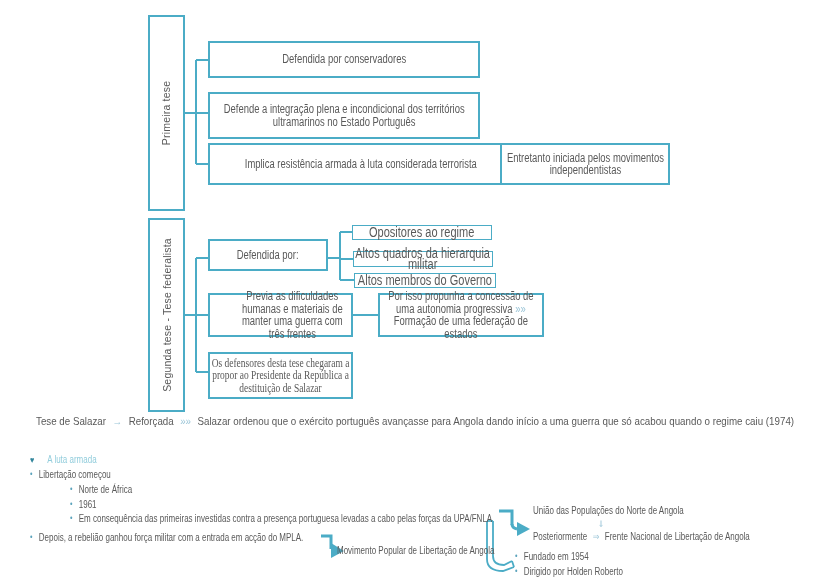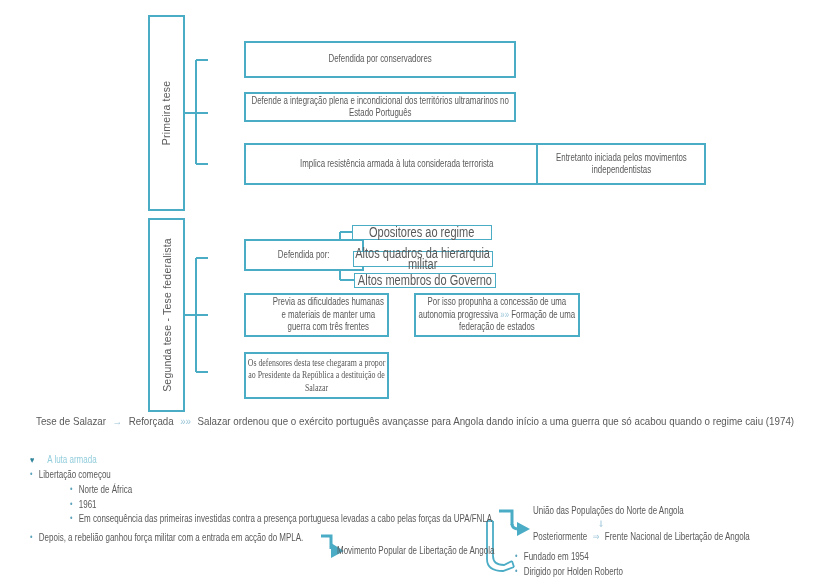--- a/index.html
+++ b/index.html
@@ -1,20 +1,20 @@
 <!DOCTYPE html>
 <html><head>
 <meta charset="utf-8">
 <style>
   html,body{margin:0;padding:0;background:#fff;}
   #canvas{position:relative;width:828px;height:586px;background:#fff;overflow:hidden;
           font-family:"Liberation Sans",sans-serif;color:#595959;}
   svg.overlay{position:absolute;left:0;top:0;pointer-events:none;}
   .box{position:absolute;box-sizing:border-box;border:2px solid #4BACC6;background:#fff;
-       display:flex;align-items:center;justify-content:center;font-size:10px;color:#595959;margin-left:36px;}
+       display:flex;align-items:center;justify-content:center;font-size:12px;color:#595959;}
   .inner{flex:0 0 auto;width:127%;transform:scaleX(0.787);text-align:center;line-height:12.5px;}
   .vlabel{position:absolute;box-sizing:border-box;border:2px solid #4BACC6;background:#fff;
           display:flex;align-items:center;justify-content:center;}
   .vlabel span{transform:rotate(-90deg);white-space:nowrap;font-size:10.5px;color:#595959;letter-spacing:.2px;}
   .smallbox{position:absolute;box-sizing:border-box;border:1.5px solid #4BACC6;background:#fff;
             display:flex;align-items:center;justify-content:center;font-size:14px;color:#595959;}
   .smallbox .inner{line-height:11px;}
   .row{position:absolute;white-space:nowrap;font-size:10px;color:#595959;
        transform:scaleX(0.8);transform-origin:0 50%;}
   .bullet{color:#5BA3BC;margin-right:5px;font-size:9px;vertical-align:1px;}
@@ -71,21 +71,21 @@
       <polygon points="331,543 344,551 331,558" fill="#4BACC6"></polygon>
     </g>
   </svg>
 
   <div class="vlabel" style="left:148px;top:15px;width:37px;height:196px;">
     <span>Primeira tese</span>
   </div>
   <div class="box" style="left:208px;top:41px;width:272px;height:37px;">
     <div class="inner">Defendida por conservadores</div>
   </div>
-  <div class="box" style="left:208px;top:92px;width:272px;height:30px;">
+  <div class="box" style="left:208px;top:92px;width:272px;height:47px;">
     <div class="inner">Defende a integração plena e incondicional dos territórios ultramarinos no Estado Português</div>
   </div>
   <div class="box" style="left:208px;top:143px;width:306px;height:42px;">
     <div class="inner">Implica resistência armada à luta considerada terrorista</div>
   </div>
   <div class="box" style="left:500px;top:143px;width:170px;height:42px;">
     <div class="inner">Entretanto iniciada pelos movimentos independentistas</div>
   </div>
 
   <div class="vlabel" style="left:148px;top:218px;width:37px;height:194px;">

